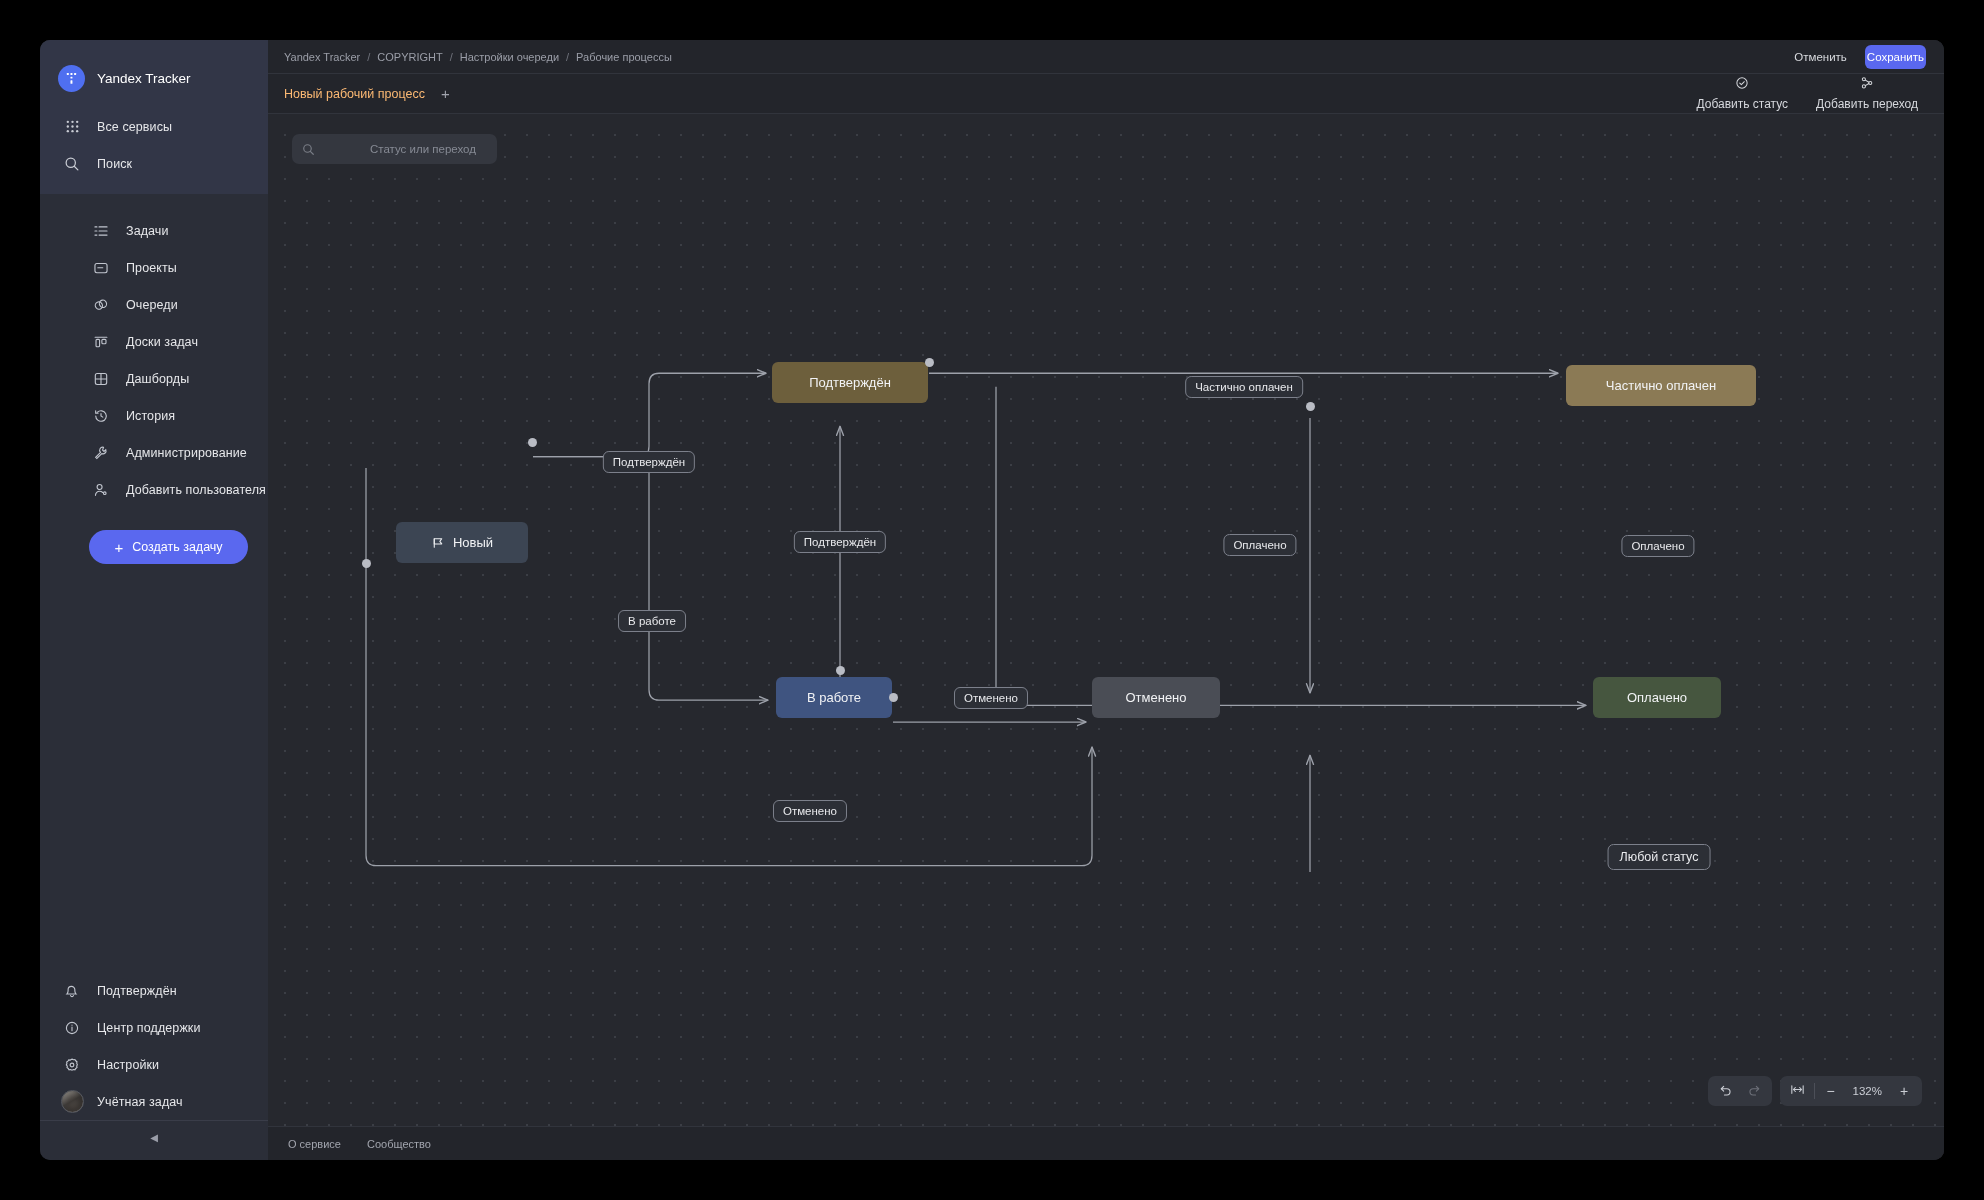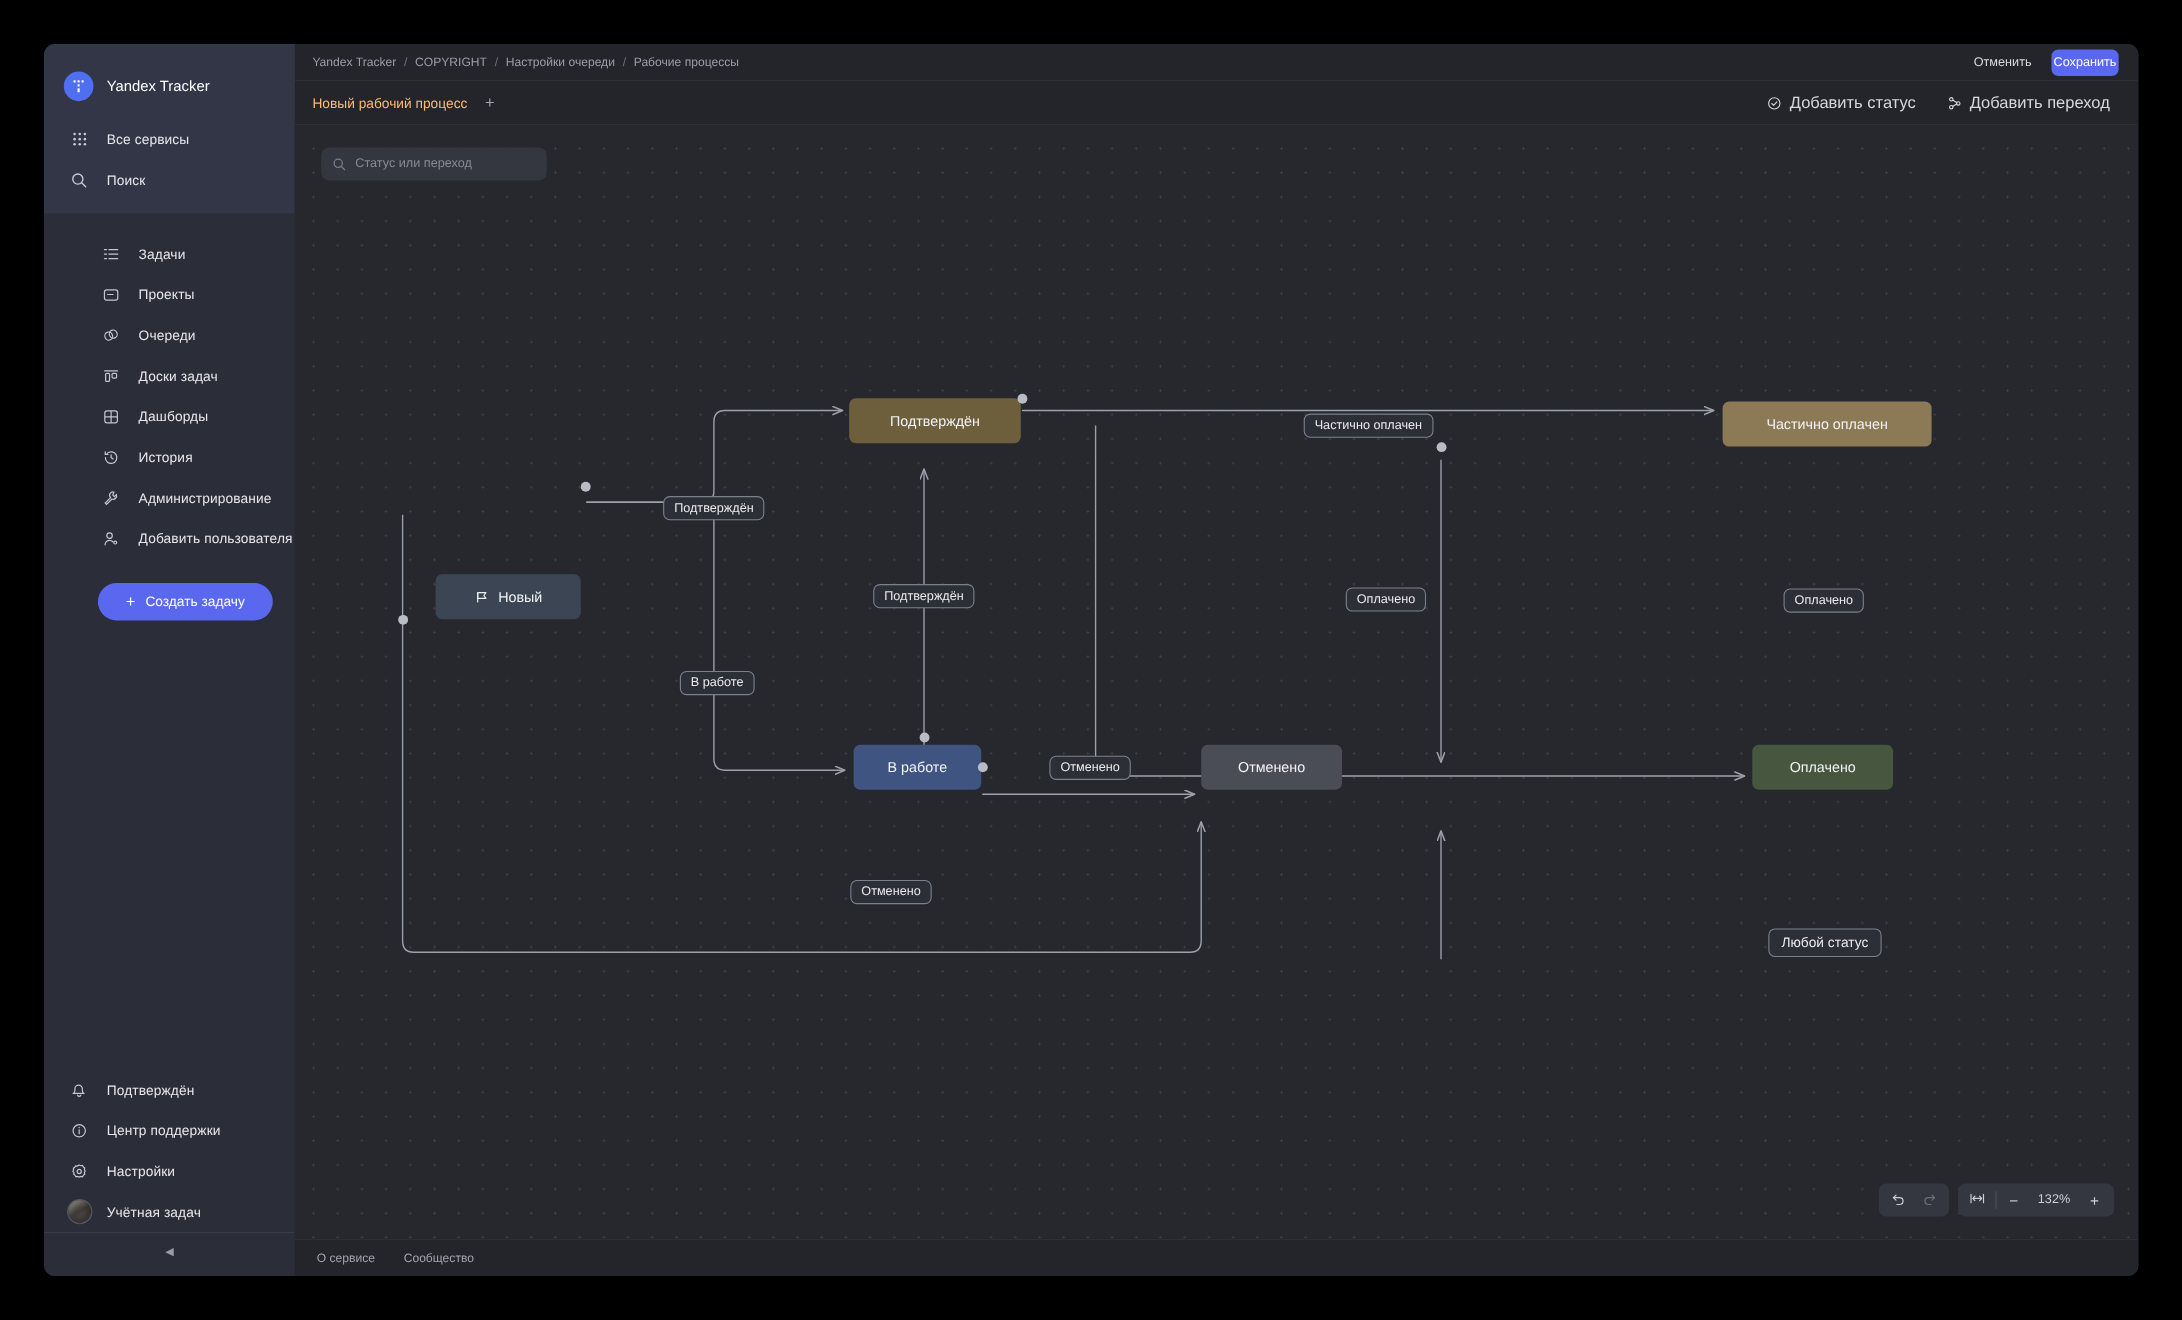--- a/index.html
+++ b/index.html
@@ -102,40 +102,41 @@
     display: flex; align-items: center;
     padding: 0 18px 0 16px;
     border-bottom: 1px solid #31343c;
     background: #23252b;
   }
   .tab-title { font-size: 12.5px; color: #fdba74; }
   .tab-add { margin-left: 16px; color: #a0a3ac; font-size: 15px; cursor: pointer; font-weight: 300;}
   .tabbar .spacer { flex: 1; }
   .tool-btn {
     display: flex; align-items: center; gap: 7px;
-    font-size: 15px; color: #d6d8dd; cursor: pointer;
-    padding: 5px 8px; border-radius: 5px; margin-left: 12px;
+    font-size: 12px; color: #d6d8dd; cursor: pointer;
+    padding: 5px 8px; border-radius: 5px; margin-left: 12px; flex-direction: column;
   }
   .tool-btn svg { display: block; }
 
   
   .canvas-wrap { flex: 1; position: relative; overflow: hidden; background: #26282e; }
   .canvas {
     position: absolute; inset: 0;
     background-color: #26282e;
     background-image: radial-gradient(circle, #3b3e45 1.1px, transparent 1.2px);
     background-size: 22px 22px;
     background-position: 6px 10px;
   }
   .searchbox {
     position: absolute; left: 24px; top: 20px;
     width: 205px; height: 30px;
     background: #34373f; border-radius: 7px;
     display: flex; align-items: center; padding: 0 10px;
     z-index: 6;
+    gap: 47px;
   }
   .searchbox svg { display:block; margin-right: 8px; opacity:.65;}
   .searchbox input {
     background: transparent; border: 0; outline: none;
     color: #cfd2d8; font-size: 11.5px;
     font-family: "Liberation Sans", sans-serif; width: 100%;
   }
   .searchbox input::placeholder { color: #868a94; }
 
   svg.edges { position: absolute; inset: 0; width: 100%; height: 100%; z-index: 1; }

